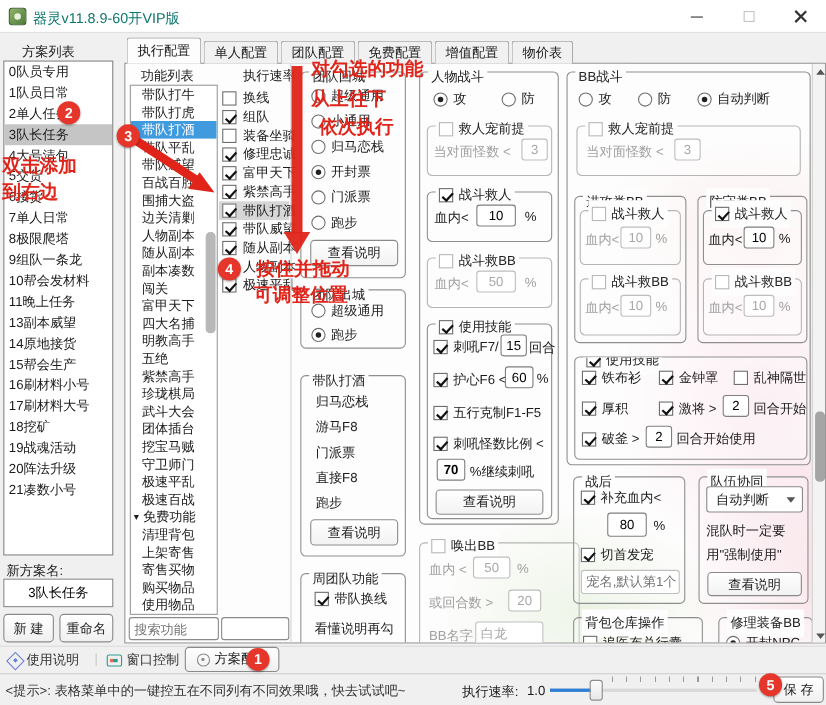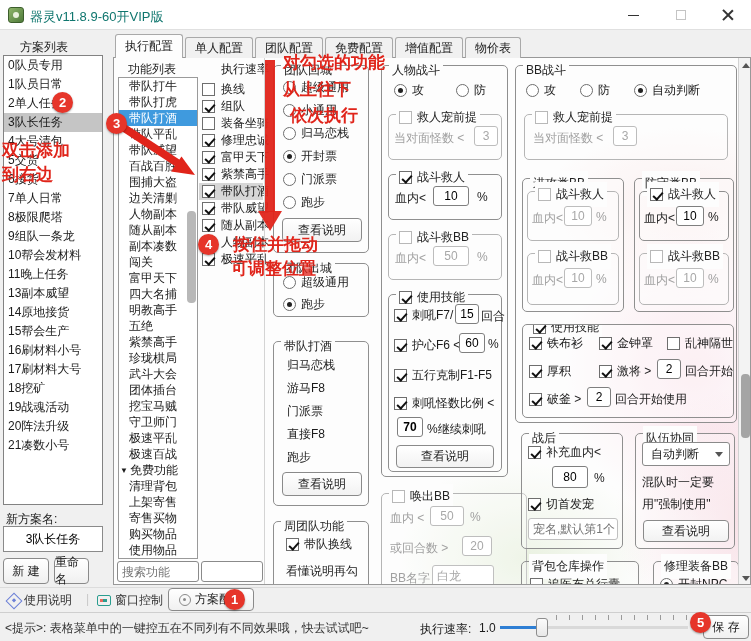--- a/index.html
+++ b/index.html
@@ -145,21 +145,21 @@
 
       <div class="sb-item"><span>19战魂活动</span></div>
 
       <div class="sb-item"><span>20阵法升级</span></div>
 
       <div class="sb-item"><span>21凑数小号</span></div>
     </div>
   <div class="txt" style="left:6px;top:511px">新方案名:</div>
   <input class="plan-input" value="3队长任务" style="">
   <div class="btn abs" style="left:3px;top:558px;width:46px;height:26px">新 建</div>
-  <div class="btn abs" style="left:54px;top:558px;width:35px;height:26px">重命名</div>
+  <div class="btn abs" style="left:54px;top:558px;width:49px;height:26px">重命名</div>
 
   <div class="tabbar">
 
       <div class="tab selected"><span>执行配置</span></div>
 
       <div class="tab"><span>单人配置</span></div>
 
       <div class="tab"><span>团队配置</span></div>
 
       <div class="tab"><span>免费配置</span></div>

